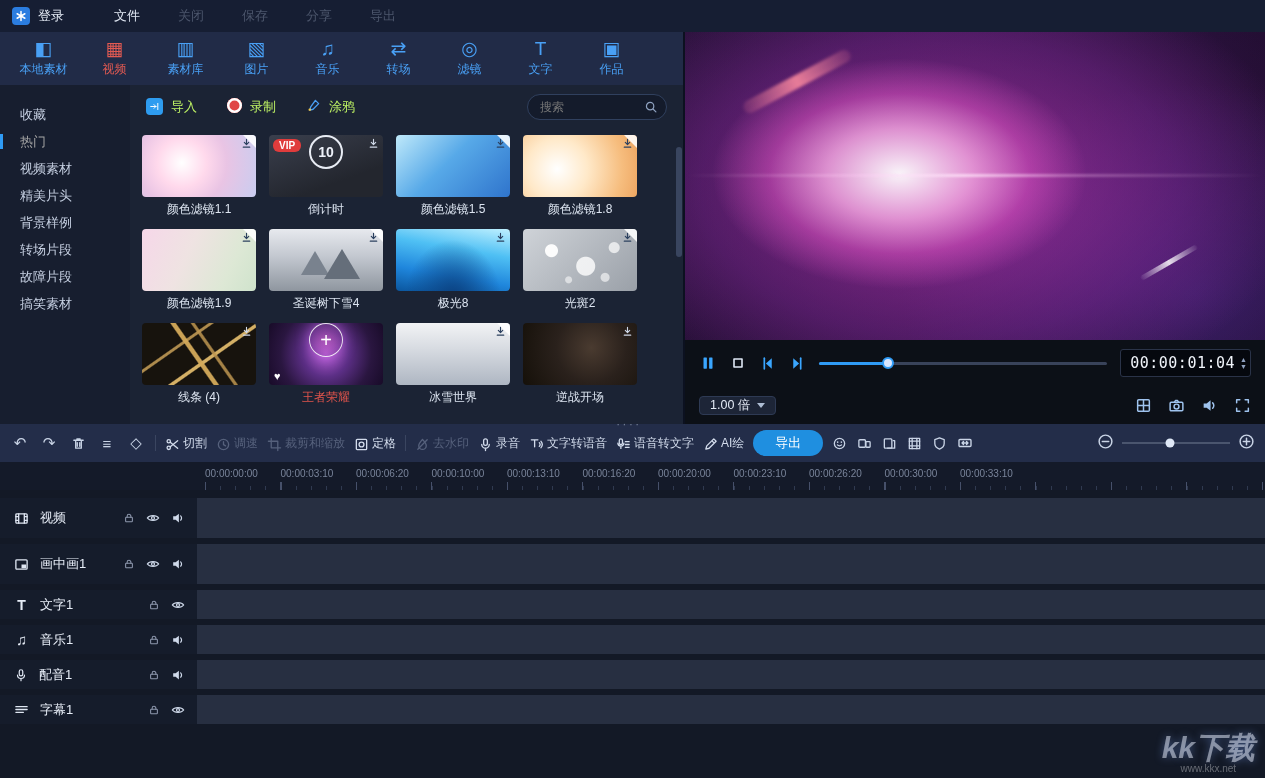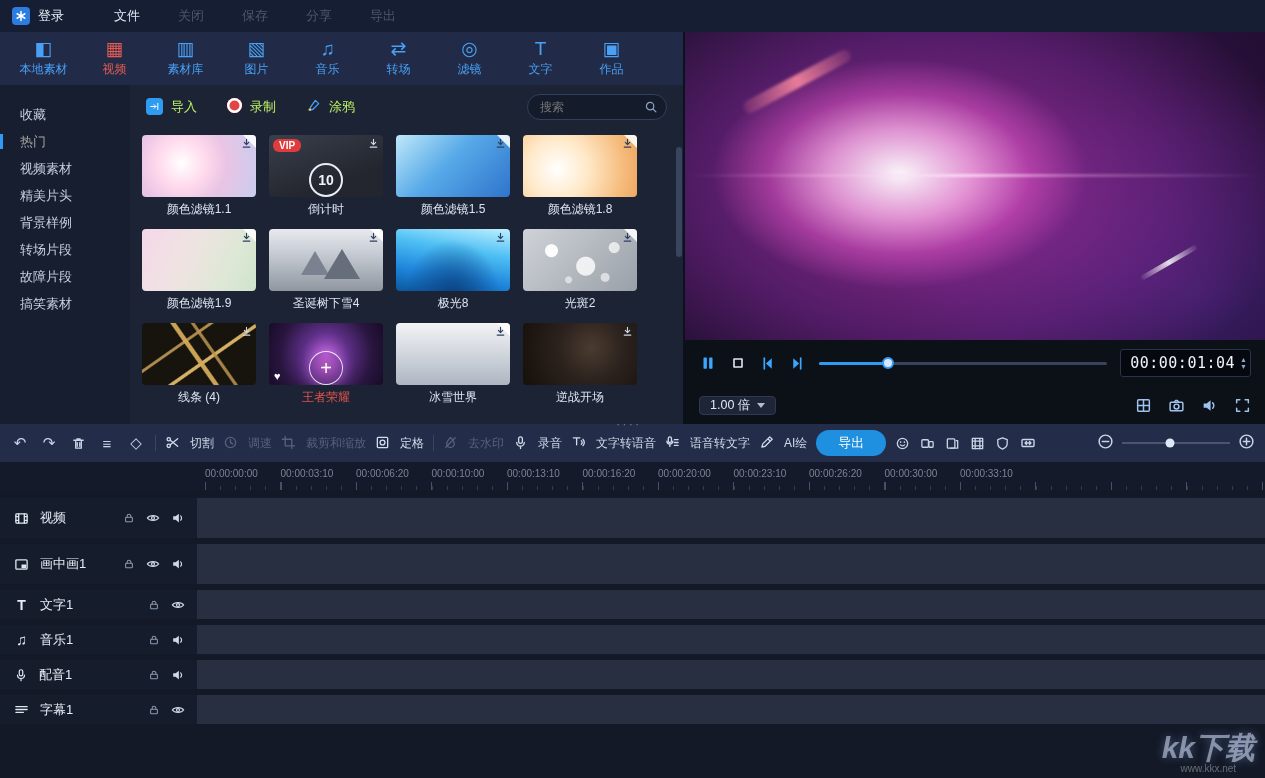--- a/index.html
+++ b/index.html
@@ -46,21 +46,21 @@
   .search svg{color:#8fa2c0}
   .grid{display:grid;grid-template-columns:repeat(4,114px);gap:11px 13px;padding:6px 12px}
   .thumb{width:114px;cursor:pointer}
   .th{height:62px;border-radius:4px;position:relative;overflow:hidden}
   .tt{margin-top:4px;text-align:center;font-size:12px;color:#dce4f0;white-space:nowrap;overflow:hidden}
   .tt.red{color:#e0544c}
   .dl{position:absolute;top:2px;right:3px;color:#2c415f;z-index:3}
   .dark .dl{color:#cfd8e8}
   .fold{position:absolute;top:0;right:0;width:0;height:0;border-left:13px solid transparent;border-top:13px solid rgba(255,255,255,.88);z-index:2}
   .vipbadge{position:absolute;top:4px;left:4px;background:#e03c3c;color:#fff;font-size:10px;font-weight:bold;padding:1px 6px;border-radius:6px;z-index:3}
-  .overlay-center{position:absolute;inset:0;display:flex;align-items:flex-end;justify-content:center}
+  .overlay-center{position:absolute;inset:0;display:flex;align-items:flex-start;justify-content:center}
   .cd-circle{width:34px;height:34px;border:2px solid #e8ecf4;border-radius:50%;display:flex;align-items:center;justify-content:center;color:#eef2fa;font-size:14px;font-weight:bold}
   .plus-circle{width:34px;height:34px;border:1.5px solid rgba(255,255,255,.85);border-radius:50%;display:flex;align-items:center;justify-content:center;color:#fff;font-size:20px;background:radial-gradient(circle,rgba(255,120,220,.35),rgba(120,60,170,.25));box-shadow:0 0 14px rgba(230,120,255,.6)}
   .heart{position:absolute;left:5px;bottom:3px;color:#fff;font-size:11px;z-index:3}
   .t1{background:radial-gradient(circle at 35% 45%,#ffffff 0%,#ffd9ec 30%,#e9c4e4 55%,#c9cdf0 100%)}
   .t2{background:linear-gradient(160deg,#3a3f4d,#23262e 70%)}
   .t3{background:linear-gradient(135deg,#bfe9fa 0%,#57a9e8 45%,#2f74cc 100%)}
   .t4{background:radial-gradient(circle at 30% 55%,#ffffff 0%,#ffe9c9 35%,#f6bd7e 75%,#eda45f 100%)}
   .t5{background:linear-gradient(115deg,#f6d7e9 0%,#efe3e2 40%,#dde8d5 75%,#cfe3cc 100%)}
   .t6{background:linear-gradient(180deg,#e7e9ee 0%,#c2c7cf 45%,#8f969f 100%)}
   .t6::before{content:"";position:absolute;left:28%;bottom:16px;border:solid transparent;border-width:0 14px 24px 14px;border-bottom-color:#79828e}
@@ -98,21 +98,21 @@
   .steppers span{font-size:7px;color:#8fa2c0;cursor:pointer}
   .pv-ctl2{height:38px;display:flex;align-items:center;padding:0 14px;gap:16px;flex:0 0 auto}
   .chip{display:flex;align-items:center;gap:7px;background:#1d2537;border:1px solid #2e3a54;border-radius:4px;height:19px;padding:0 10px;font-size:12.5px;color:#e2e9f4;cursor:pointer}
   .chev{width:0;height:0;border-left:4px solid transparent;border-right:4px solid transparent;border-top:5px solid #aebdd4}
   .pv2-icons{margin-left:auto;display:flex;gap:16px;color:#9fc3ee}
   .pv2-icons span{cursor:pointer;display:flex}
 
   
   .edit-bar{height:38px;background:#232d49;display:flex;align-items:center;gap:9px;padding:0 10px;font-size:12px;flex:0 0 auto}
   .ibtn{color:#c9d4e6;display:flex;align-items:center;justify-content:center;width:20px;font-size:15px;cursor:pointer}
-  .tbtn{display:flex;align-items:flex-start;gap:10px;color:#d3dcec;cursor:pointer;white-space:nowrap}
+  .tbtn{display:flex;align-items:flex-end;gap:3px;color:#d3dcec;cursor:pointer;white-space:nowrap}
   .tbtn.dis{color:#56617c}
   .vdiv{width:1px;height:16px;background:#3a4560}
   .export{background:#1f8fe0;color:#fff;border-radius:14px;height:26px;padding:0 22px;display:flex;align-items:center;font-size:13px;cursor:pointer}
   .icluster{display:flex;gap:10px;align-items:center;color:#c9d4e6}
   .icluster span{display:flex;cursor:pointer}
   .zoomer{margin-left:auto;display:flex;align-items:center;gap:8px;color:#c9d4e6}
   .zslider{width:108px;height:2px;background:#4a556e;position:relative}
   .zslider .zdot{position:absolute;left:44%;top:50%;width:9px;height:9px;border-radius:50%;background:#dfe8f6;transform:translate(-50%,-50%)}
   .dots{position:absolute;left:616px;top:416px;color:#6f7a92;font-size:13px;letter-spacing:2px;z-index:5}
 

